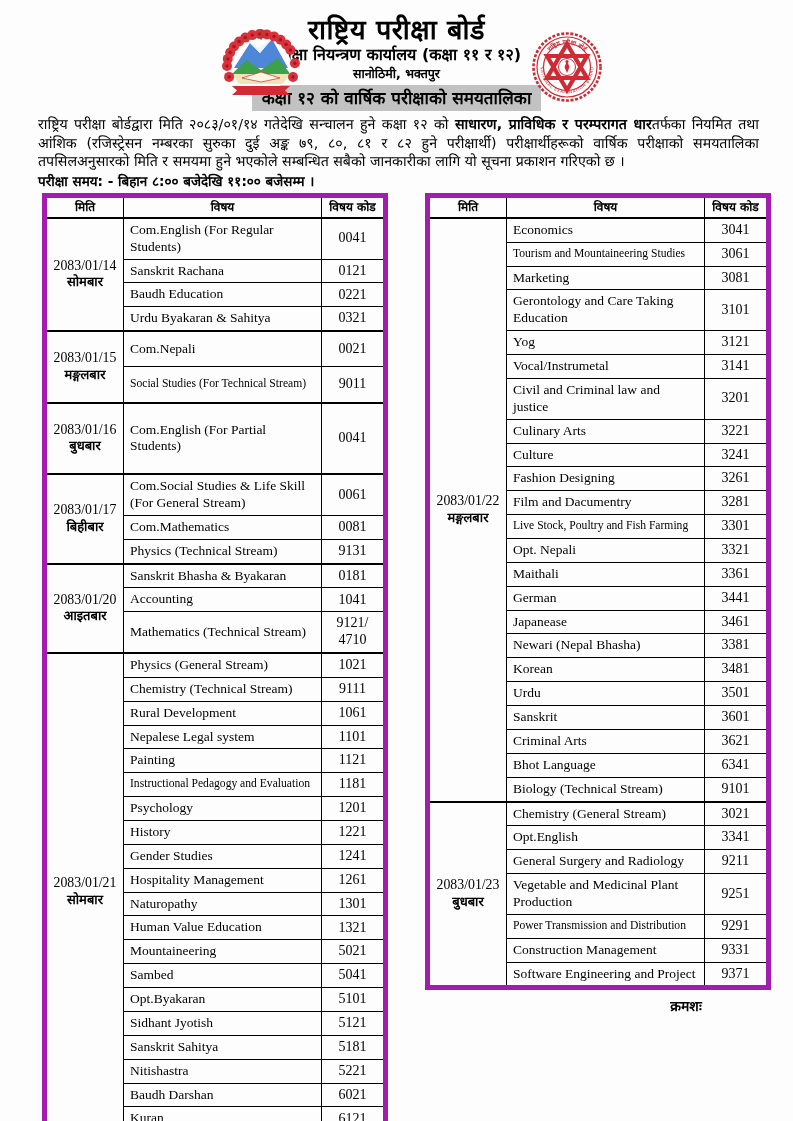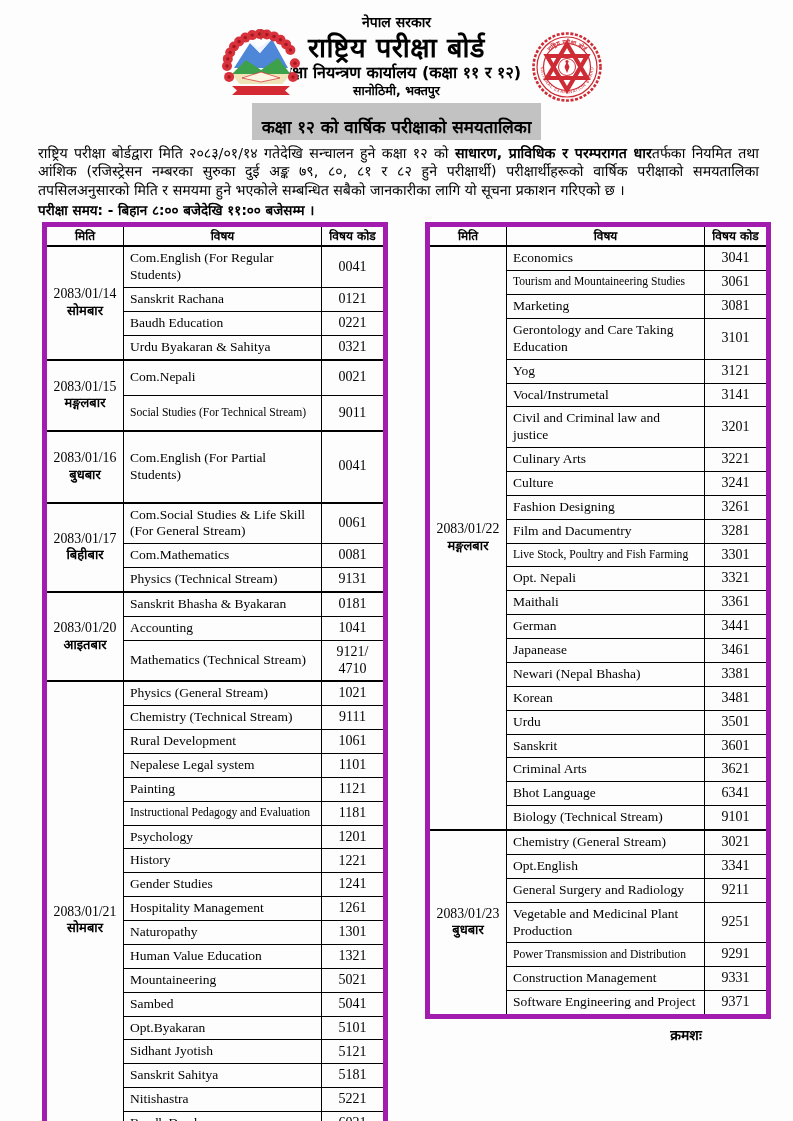--- a/index.html
+++ b/index.html
@@ -4,21 +4,21 @@
 <style>
   html,body{margin:0;padding:0;background:#e9e9e9;}
   .page{position:relative;width:793px;height:1121px;background:#fdfdfd;margin:0 auto;
         font-family:"DejaVu Sans",sans-serif;color:#000;overflow:hidden;}
   
   .header{position:relative;text-align:center;padding-top:14px;}
   .hdr-gov{font-size:14px;font-weight:bold;line-height:1.25;}
   .hdr-board{font-size:27px;font-weight:bold;line-height:1.15;letter-spacing:.5px;}
   .hdr-office{font-size:16px;font-weight:bold;line-height:1.3;}
   .hdr-place{font-size:12.5px;font-weight:bold;line-height:1.3;}
-  .doc-title{display:inline-block;margin-top:3px;padding:12px 10px 2px;
+  .doc-title{display:inline-block;margin-top:3px;padding:1px 10px 2px;
              font-size:17px;font-weight:bold;}
   .logo{position:absolute;top:28px;}
   .logo-left{left:222px;}
   .logo-right{left:531px;top:31px;}
   
   .intro{margin:4px 34px 0 38px;font-size:14.2px;line-height:1.3;text-align:justify;}
   .intro b{font-weight:bold;}
   .time-note{margin:2px 34px 2px 38px;font-size:13.5px;font-weight:bold;}
   
   .tables{display:flex;align-items:flex-start;margin:3px 31px 0 42px;gap:37px;}
@@ -128,21 +128,20 @@
         </text>
 
         <polygon points="36,13 56,47 16,47" fill="none" stroke="#cf2b34" stroke-width="4.2"></polygon>
         <polygon points="36,59 16,25 56,25" fill="none" stroke="#cf2b34" stroke-width="4.2"></polygon>
         <circle cx="36" cy="36" r="8.5" fill="#fff" stroke="#cf2b34" stroke-width="1"></circle>
         <path d="M36,30 L38.5,36 L36,42 L33.5,36 Z" fill="#cf2b34"></path>
         <circle cx="36" cy="30.5" r="1.6" fill="#cf2b34"></circle>
       </svg>
     </div>
 
-    <div class="hdr-gov">नेपाल सरकार</div>
     <div class="hdr-board">राष्ट्रिय परीक्षा बोर्ड</div>
     <div class="hdr-office">परीक्षा नियन्त्रण कार्यालय (कक्षा ११ र १२)</div>
     <div class="hdr-place">सानोठिमी, भक्तपुर</div>
     <div>
       <span class="doc-title" id="doc-title" style="background: rgb(194, 194, 194);">कक्षा १२ को वार्षिक परीक्षाको समयतालिका</span>
     </div>
   </div>
 
   <p class="intro"><span>राष्ट्रिय परीक्षा बोर्डद्वारा मिति २०८३/०१/१४ गतेदेखि सन्चालन हुने कक्षा १२ को </span><b>साधारण, प्राविधिक र परम्परागत धार</b><span>तर्फका नियमित तथा आंशिक (रजिस्ट्रेसन नम्बरका सुरुका दुई अङ्क ७९, ८०, ८१ र ८२ हुने परीक्षार्थी) परीक्षार्थीहरूको वार्षिक परीक्षाको समयतालिका तपसिलअनुसारको मिति र समयमा हुने भएकोले सम्बन्धित सबैको जानकारीका लागि यो सूचना प्रकाशन गरिएको छ ।</span></p>
   <div class="time-note">परीक्षा समय: - बिहान ८:०० बजेदेखि ११:०० बजेसम्म ।</div>

